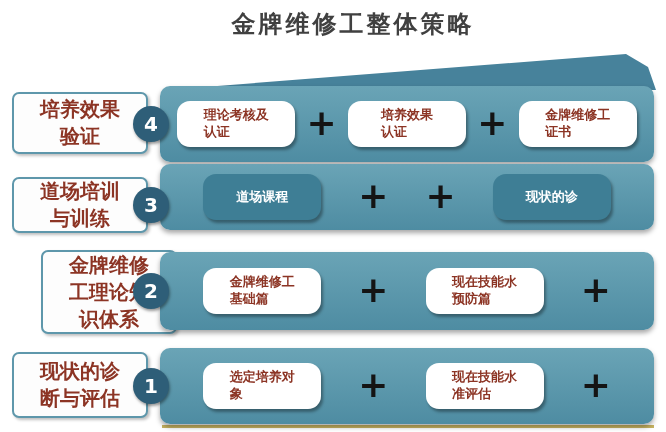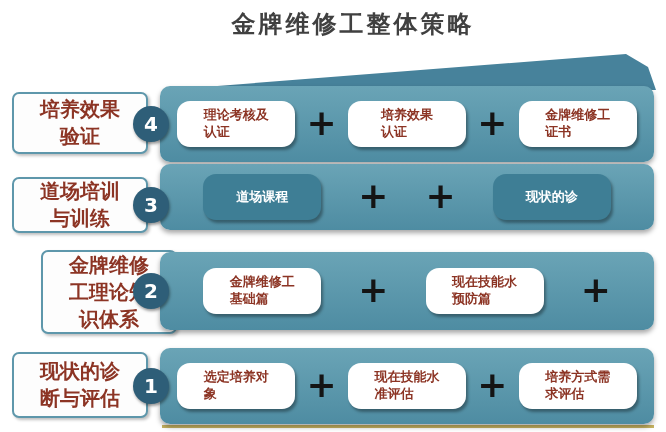--- a/index.html
+++ b/index.html
@@ -113,19 +113,17 @@
   <div class="label label-1">现状的诊
 断与评估</div>
   <div class="circle circle-1">1</div>
   <div class="bar bar-1">
     <div class="item">选定培养对
 象</div>
     <div class="plus">+</div>
     <div class="item">现在技能水
 准评估</div>
     <div class="plus">+</div>
-    <div class="item">培养方式需
-求评估</div>
   </div>
 
   <div class="underline"></div>
 
 </div>
 
 </body></html>

